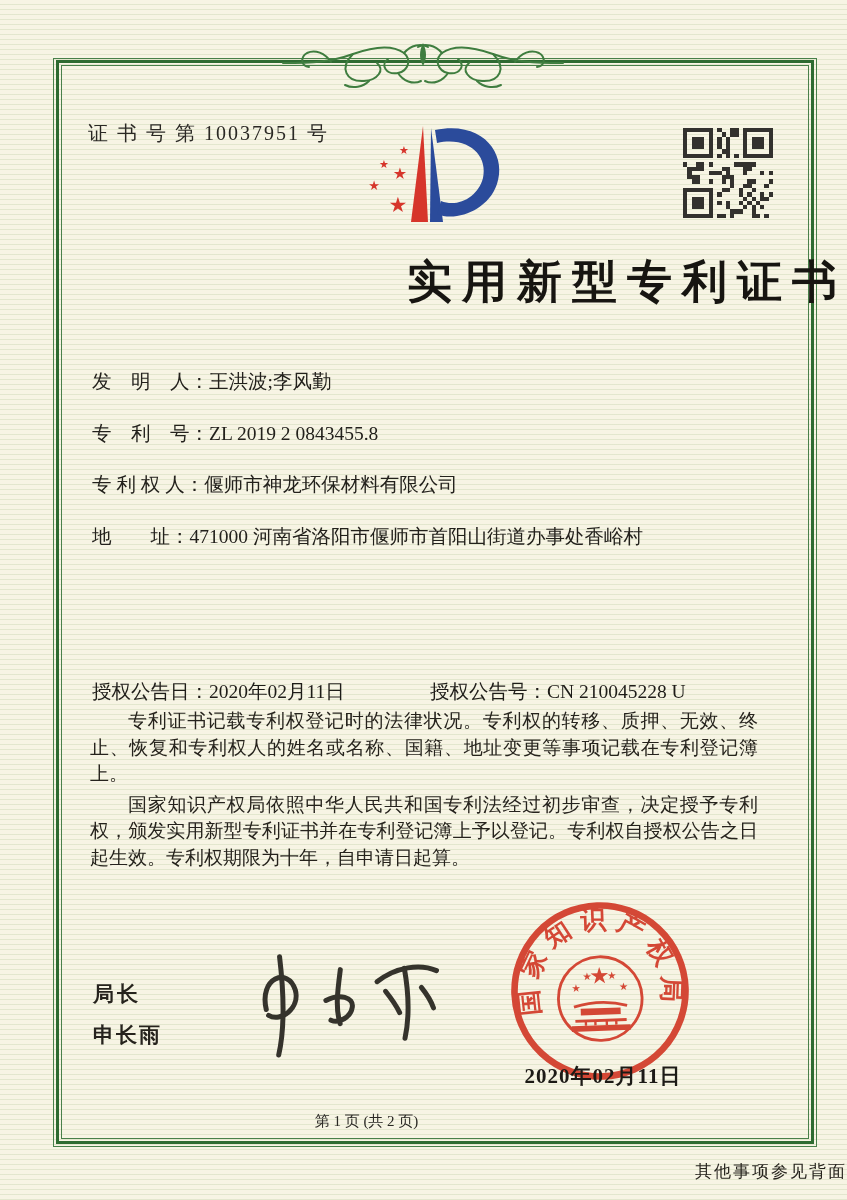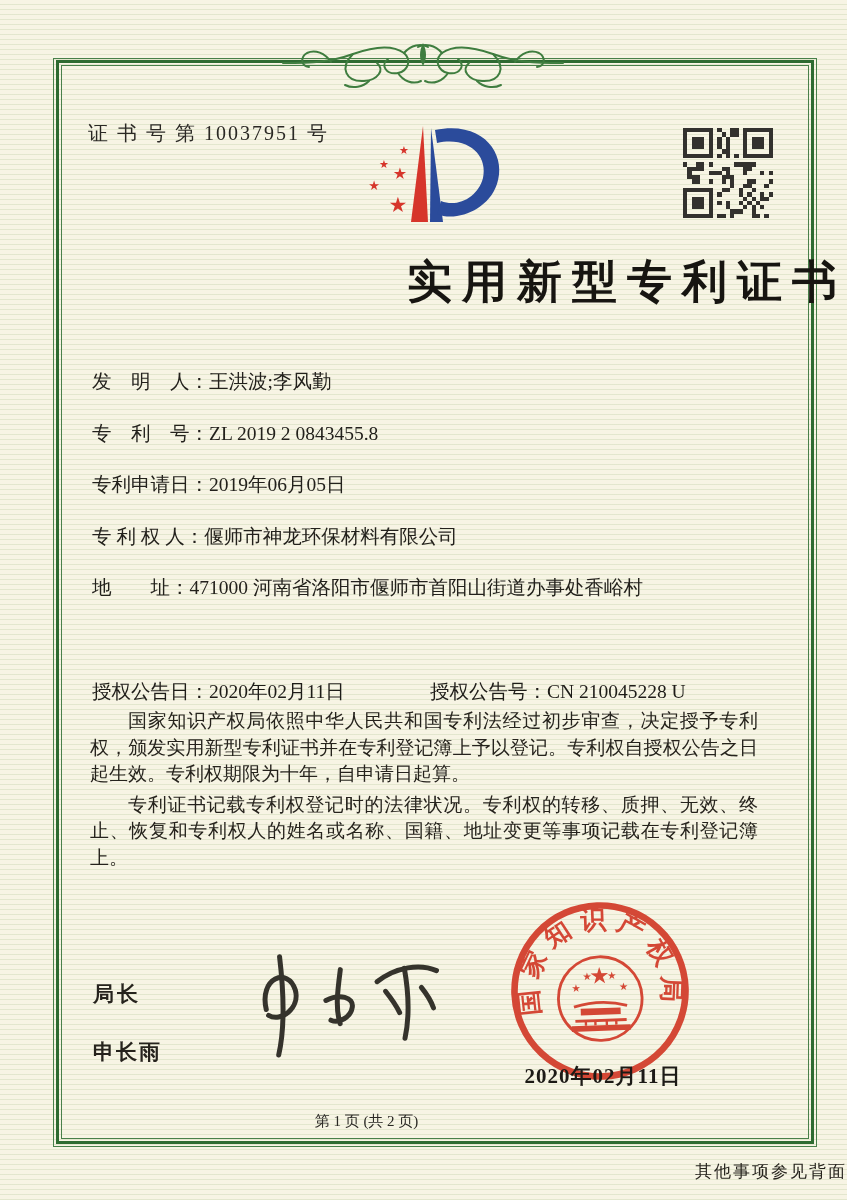--- a/index.html
+++ b/index.html
@@ -45,21 +45,21 @@
   .grant-row{position:absolute;left:92px;top:678px;width:690px;font-size:19.5px;white-space:nowrap;}
   .grant-no{position:absolute;left:338px;top:0;}
 
   .paragraphs{position:absolute;left:90px;top:708px;width:668px;}
   .para{
     font-size:19px;line-height:26.5px;text-indent:2em;text-align:justify;
     margin:0 0 4px 0;color:#26231d;
   }
 
   .signer-title{position:absolute;left:93px;top:980px;font-size:21px;letter-spacing:3px;font-weight:600;color:#26231d;}
-  .signer-name{position:absolute;left:93px;top:1021px;font-size:21px;letter-spacing:2px;font-weight:600;color:#26231d;margin-top:17px;}
+  .signer-name{position:absolute;left:93px;top:1021px;font-size:21px;letter-spacing:2px;font-weight:600;color:#26231d;}
   .signature{position:absolute;left:222px;top:942px;width:225px;height:120px;}
 
   .seal{position:absolute;left:505px;top:896px;width:190px;height:190px;opacity:.92;}
   .seal-date{
     position:absolute;left:508px;top:1062px;width:190px;text-align:center;
     font-size:21px;letter-spacing:1px;color:#1c1a16;font-weight:600;
   }
 
   .page-indicator{position:absolute;left:0;top:1112px;width:733px;text-align:center;font-size:15px;color:#2a2824;}
   .back-note{position:absolute;left:0;top:1160px;width:847px;text-align:right;font-size:17px;letter-spacing:2px;color:#26231d;}
@@ -297,33 +297,32 @@
         <rect x="17" y="20" width="1" height="1"></rect>
         <rect x="19" y="20" width="1" height="1"></rect>
       </g>
     </svg>
 
   <div class="title">实用新型专利证书</div>
 
   <div class="fields">
     <div class="field-row"><span class="field-label">发　明　人：</span><span class="field-value">王洪波;李风勤</span></div>
     <div class="field-row"><span class="field-label">专　利　号：</span><span class="field-value">ZL 2019 2 0843455.8</span></div>
-    <div class="field-row"><span class="field-label">专利申请日：</span><span class="field-value">2019年06月05日</span></div>
     <div class="field-row"><span class="field-label">专 利 权 人：</span><span class="field-value">偃师市神龙环保材料有限公司</span></div>
     <div class="field-row"><span class="field-label">地　　址：</span><span class="field-value">471000 河南省洛阳市偃师市首阳山街道办事处香峪村</span></div>
   </div>
 
   <div class="grant-row">
     <span>授权公告日：</span><span>2020年02月11日</span>
     <span class="grant-no"><span>授权公告号：</span><span>CN 210045228 U</span></span>
   </div>
 
   <div class="paragraphs">
+    <p class="para">专利证书记载专利权登记时的法律状况。专利权的转移、质押、无效、终止、恢复和专利权人的姓名或名称、国籍、地址变更等事项记载在专利登记簿上。</p>
     <p class="para">国家知识产权局依照中华人民共和国专利法经过初步审查，决定授予专利权，颁发实用新型专利证书并在专利登记簿上予以登记。专利权自授权公告之日起生效。专利权期限为十年，自申请日起算。</p>
-    <p class="para">专利证书记载专利权登记时的法律状况。专利权的转移、质押、无效、终止、恢复和专利权人的姓名或名称、国籍、地址变更等事项记载在专利登记簿上。</p>
   </div>
 
   <div class="signer-title">局长</div>
   <div class="signer-name">申长雨</div>
 
   <svg class="signature" viewBox="0 0 225 120">
     <g fill="none" stroke="#35332c" stroke-width="5" stroke-linecap="round" transform="rotate(-3 112 60)">
       <path d="M44,64 C38,32 68,22 74,46 C78,64 58,78 46,70"></path>
       <path d="M60,12 C62,42 62,82 54,110"></path>
       <path d="M120,28 C116,50 113,66 117,82"></path>

